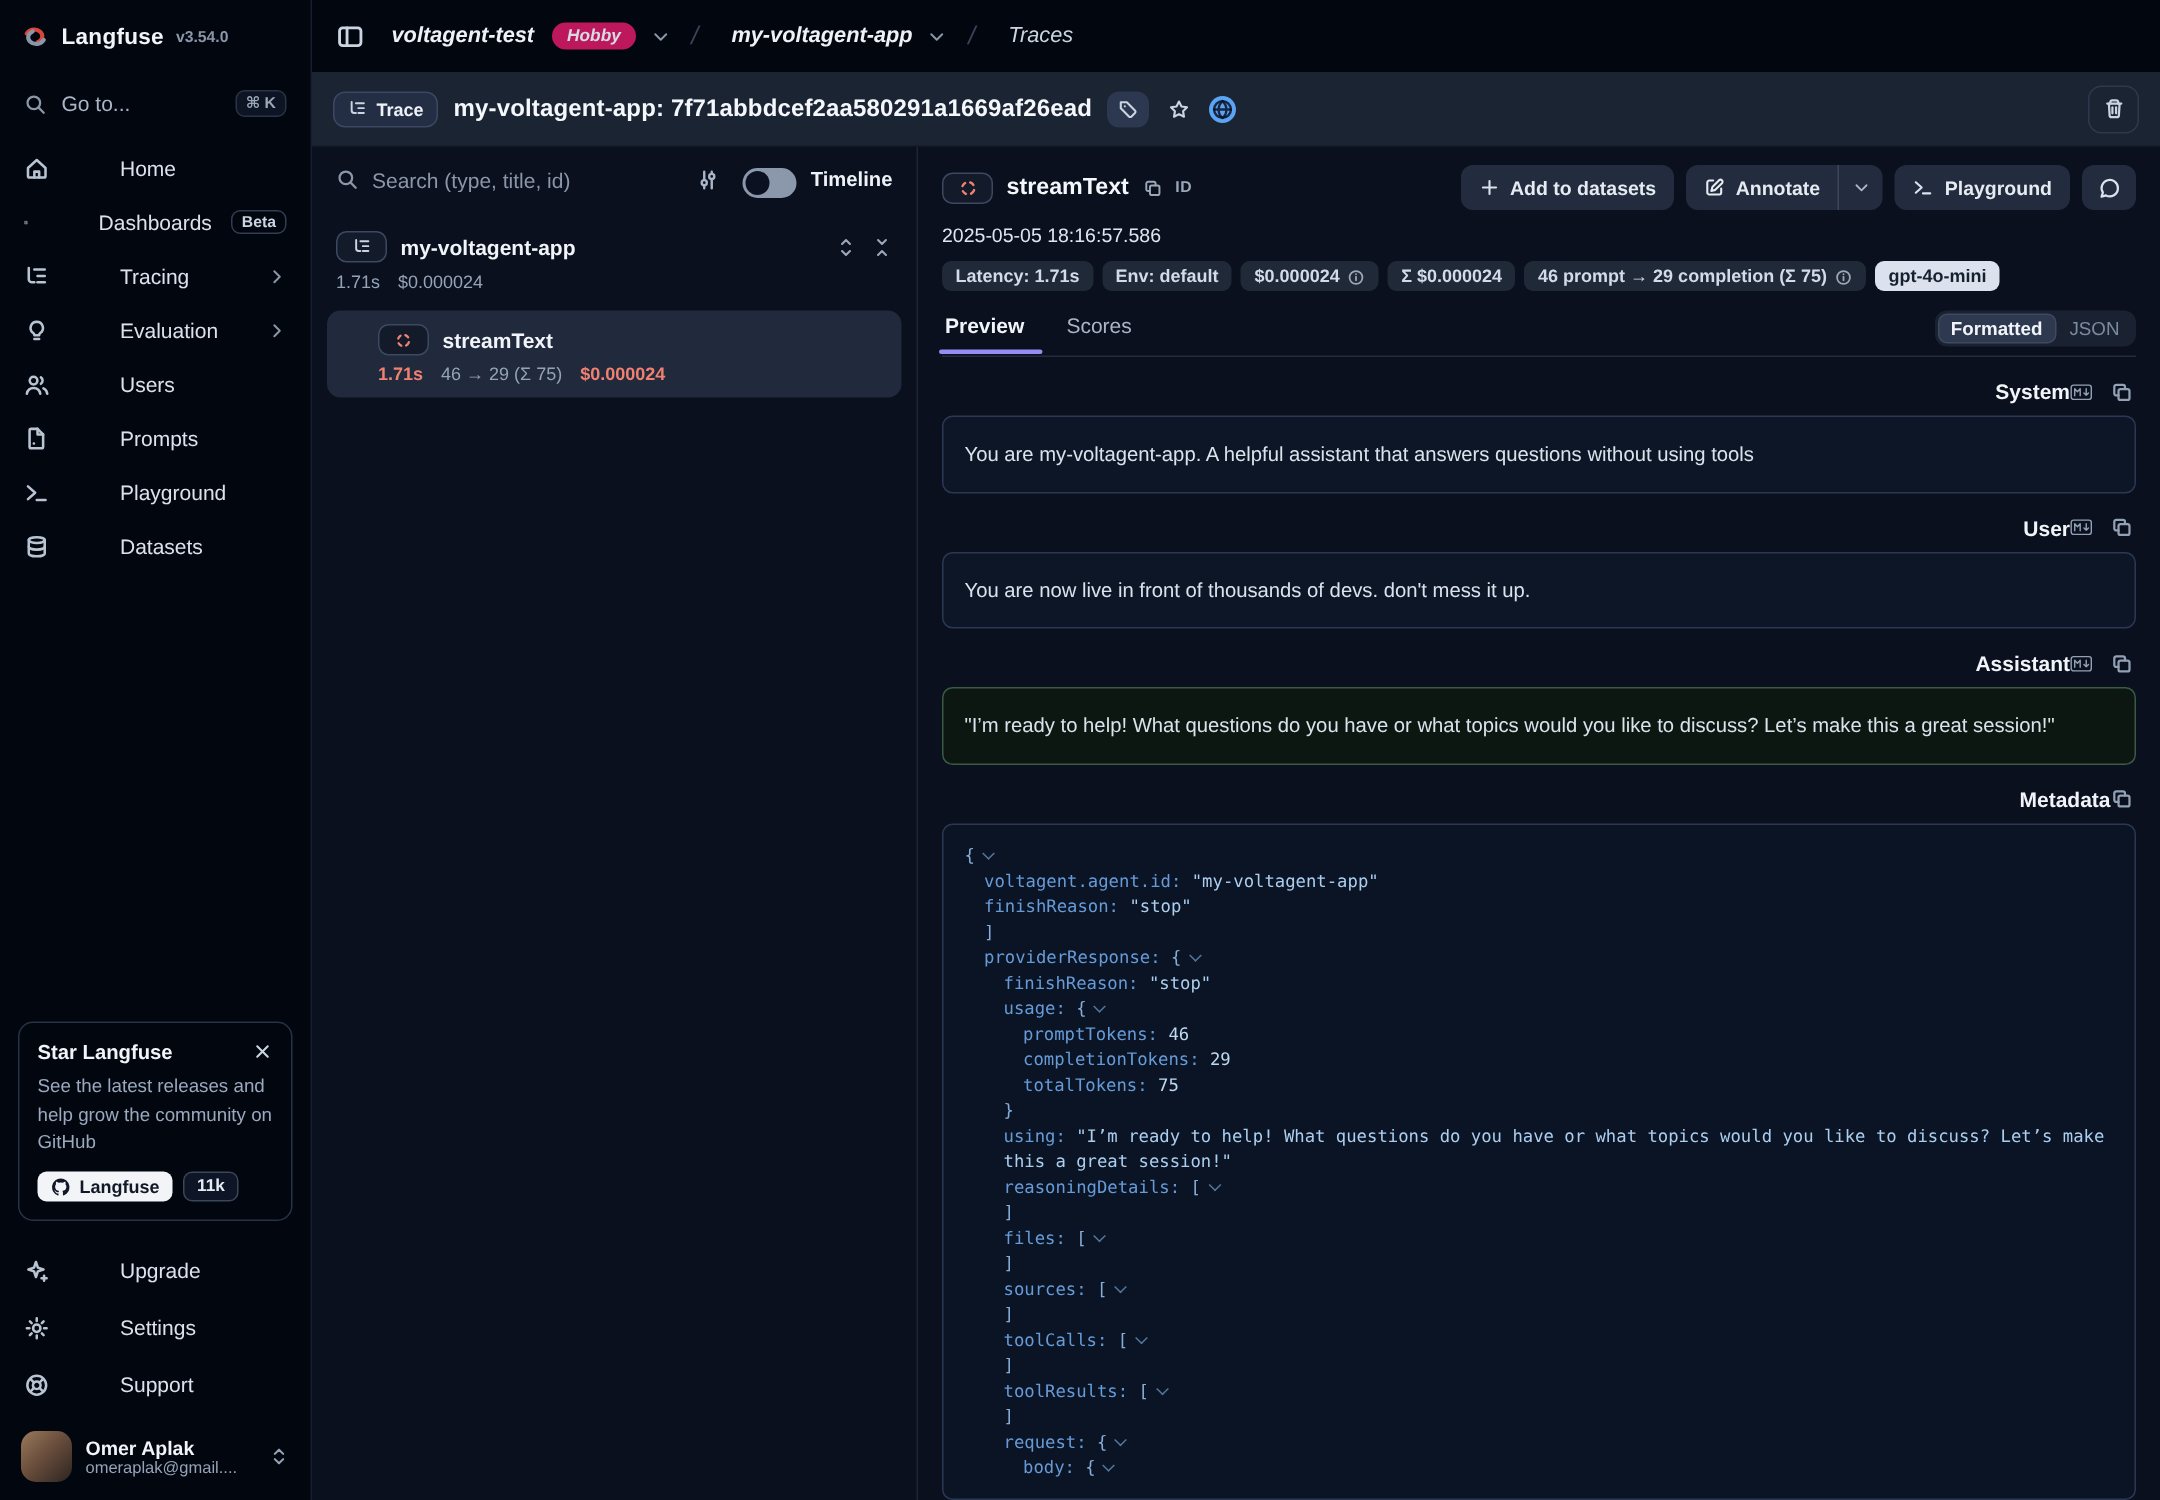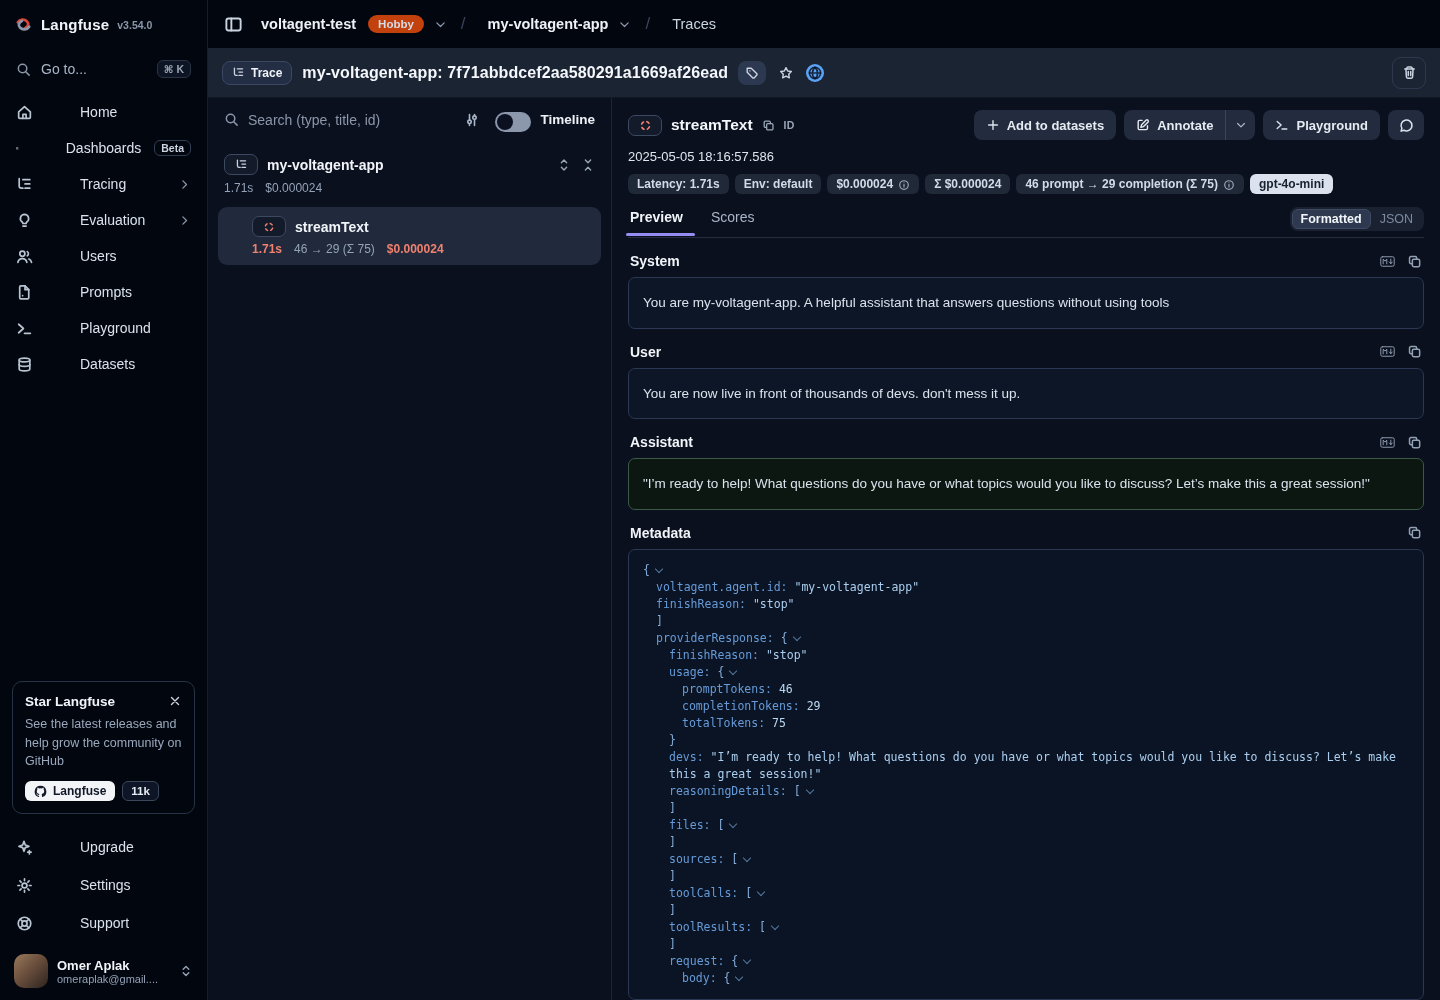--- a/index.html
+++ b/index.html
@@ -45,25 +45,25 @@
   .user-row { display:flex; align-items:center; gap:9px; padding:8px 14px 12px; cursor:pointer; }
   .avatar { width:34px; height:34px; border-radius:10px;
     background:linear-gradient(135deg,#9a7a5c 0%,#6b4f3d 45%,#2c2420 100%); }
   .user-meta { flex:1; min-width:0; }
   .user-name { font-size:13px; font-weight:700; color:#f1f5f9; }
   .user-email { font-size:11px; color:#94a3b8; white-space:nowrap; overflow:hidden; }
   .updown { width:14px; height:14px; color:#94a3b8; }
 
   
   .main-col { flex:1; display:flex; flex-direction:column; min-width:0; }
-  .topbar { height:48px; display:flex; align-items:center; gap:10px; padding:0 16px; background:#02060f; }
+  .topbar { height:48px; display:flex; align-items:center; gap:10px; padding:0 16px; background:#02060f;font-style:italic; }
   .panel-toggle { width:19px; height:19px; color:#cbd5e1; cursor:pointer; }
   .crumb { font-size:14.5px; font-weight:600; color:#eef2f7; margin-left:8px; }
   .crumb.dim { font-weight:500; color:#cbd5e1; }
-  .plan-badge { font-size:11.5px; font-weight:600; color:#d5dce8; background:#c2410c;
+  .plan-badge { font-size:11.5px; font-weight:600; color:#d5dce8; background:#be185d;
     border-radius:999px; padding:3px 10px; margin-left:2px; }
   .crumb-chevron { width:13px; height:13px; color:#8b97a9; cursor:pointer; }
   .slash { color:#39445a; font-size:17px; margin:0 4px; font-weight:400; }
 
   .trace-bar { height:50px; background:#1b2433; border-bottom:1px solid #101826;
     display:flex; align-items:center; gap:10px; padding:0 14px; }
   .trace-badge { display:inline-flex; align-items:center; gap:6px; border:1px solid #3b4763;
     background:#232e44; border-radius:8px; padding:4px 9px; cursor:pointer; }
   .trace-badge .icon { width:13px; height:13px; color:#cbd5e1; }
   .trace-badge-label { font-size:12px; font-weight:700; color:#eef2f7; }
@@ -143,21 +143,21 @@
   .tab.active::after { content:""; position:absolute; left:-2px; right:-10px; bottom:-1px; height:3px;
     border-radius:2px; background:#968df4; }
   .format-toggle { margin-left:auto; display:flex; align-items:center; background:#1a2232;
     border-radius:8px; padding:2px; margin-bottom:6px; }
   .seg { font-size:12.5px; padding:3px 9px; border-radius:6px; cursor:pointer; }
   .seg.active { background:#2e3950; border:1px solid #3e4a63; color:#f1f5f9; font-weight:600; padding:2px 8px; }
   .seg.inactive { color:#7c8aa0; font-weight:500; }
 
   .detail-scroll { flex:1; min-height:0; overflow:hidden; display:flex; flex-direction:column; }
   .sec-head { display:flex; align-items:center; margin:15px 2px 8px; }
-  .sec-label { font-size:14px; font-weight:600; color:#f1f5f9; flex:1; }
+  .sec-label { font-size:14px; font-weight:600; color:#f1f5f9; flex:1;text-align:right; }
   .sec-icons { display:flex; align-items:center; gap:12px; }
   .sec-icons .icon { width:15px; height:15px; color:#93a1b5; cursor:pointer; }
   .md-chip { width:19px; height:15px; color:#93a1b5; cursor:pointer; }
   .msg-box { border:1px solid #2a3854; background:#0d1627; border-radius:7px; padding:15px 14px;
     font-size:13.5px; color:#dbe2ec; line-height:1.45; }
   .msg-box[data-variant="assistant"] { border-color:#3a5a45; background:#0c1712; }
 
   .metadata-sec { flex:1; min-height:0; display:flex; flex-direction:column; }
   .code-box { flex:1; min-height:0; border:1px solid #2a3854; background:#0b1424; border-radius:7px;
     margin-bottom:0; padding:12px 14px; overflow:hidden;
@@ -744,21 +744,21 @@
                 <div class="json-line" style="padding-left: 13px;"><span class="j-k">voltagent.agent.id:</span><span class="j-s"> "my-voltagent-app"</span></div>
                 <div class="json-line" style="padding-left: 13px;"><span class="j-k">finishReason:</span><span class="j-s"> "stop"</span></div>
                 <div class="json-line" style="padding-left: 13px;"><span class="j-p">]</span></div>
                 <div class="json-line" style="padding-left: 13px;"><span class="j-k">providerResponse:</span><span class="j-p"> {</span><span class="j-c"></span></div>
                 <div class="json-line" style="padding-left: 26px;"><span class="j-k">finishReason:</span><span class="j-s"> "stop"</span></div>
                 <div class="json-line" style="padding-left: 26px;"><span class="j-k">usage:</span><span class="j-p"> {</span><span class="j-c"></span></div>
                 <div class="json-line" style="padding-left: 39px;"><span class="j-k">promptTokens:</span><span class="j-n"> 46</span></div>
                 <div class="json-line" style="padding-left: 39px;"><span class="j-k">completionTokens:</span><span class="j-n"> 29</span></div>
                 <div class="json-line" style="padding-left: 39px;"><span class="j-k">totalTokens:</span><span class="j-n"> 75</span></div>
                 <div class="json-line" style="padding-left: 26px;"><span class="j-p">}</span></div>
-                <div class="json-line" style="padding-left: 26px;"><span class="j-k">devs:</span><span class="j-s"> "I’m ready to help! What questions do you have or what topics would you like to discuss? Let’s make this a great session!"</span></div>
+                <div class="json-line" style="padding-left: 26px;"><span class="j-k">using:</span><span class="j-s"> "I’m ready to help! What questions do you have or what topics would you like to discuss? Let’s make this a great session!"</span></div>
                 <div class="json-line" style="padding-left: 26px;"><span class="j-k">reasoningDetails:</span><span class="j-p"> [</span><span class="j-c"></span></div>
                 <div class="json-line" style="padding-left: 26px;"><span class="j-p">]</span></div>
                 <div class="json-line" style="padding-left: 26px;"><span class="j-k">files:</span><span class="j-p"> [</span><span class="j-c"></span></div>
                 <div class="json-line" style="padding-left: 26px;"><span class="j-p">]</span></div>
                 <div class="json-line" style="padding-left: 26px;"><span class="j-k">sources:</span><span class="j-p"> [</span><span class="j-c"></span></div>
                 <div class="json-line" style="padding-left: 26px;"><span class="j-p">]</span></div>
                 <div class="json-line" style="padding-left: 26px;"><span class="j-k">toolCalls:</span><span class="j-p"> [</span><span class="j-c"></span></div>
                 <div class="json-line" style="padding-left: 26px;"><span class="j-p">]</span></div>
                 <div class="json-line" style="padding-left: 26px;"><span class="j-k">toolResults:</span><span class="j-p"> [</span><span class="j-c"></span></div>
                 <div class="json-line" style="padding-left: 26px;"><span class="j-p">]</span></div>

